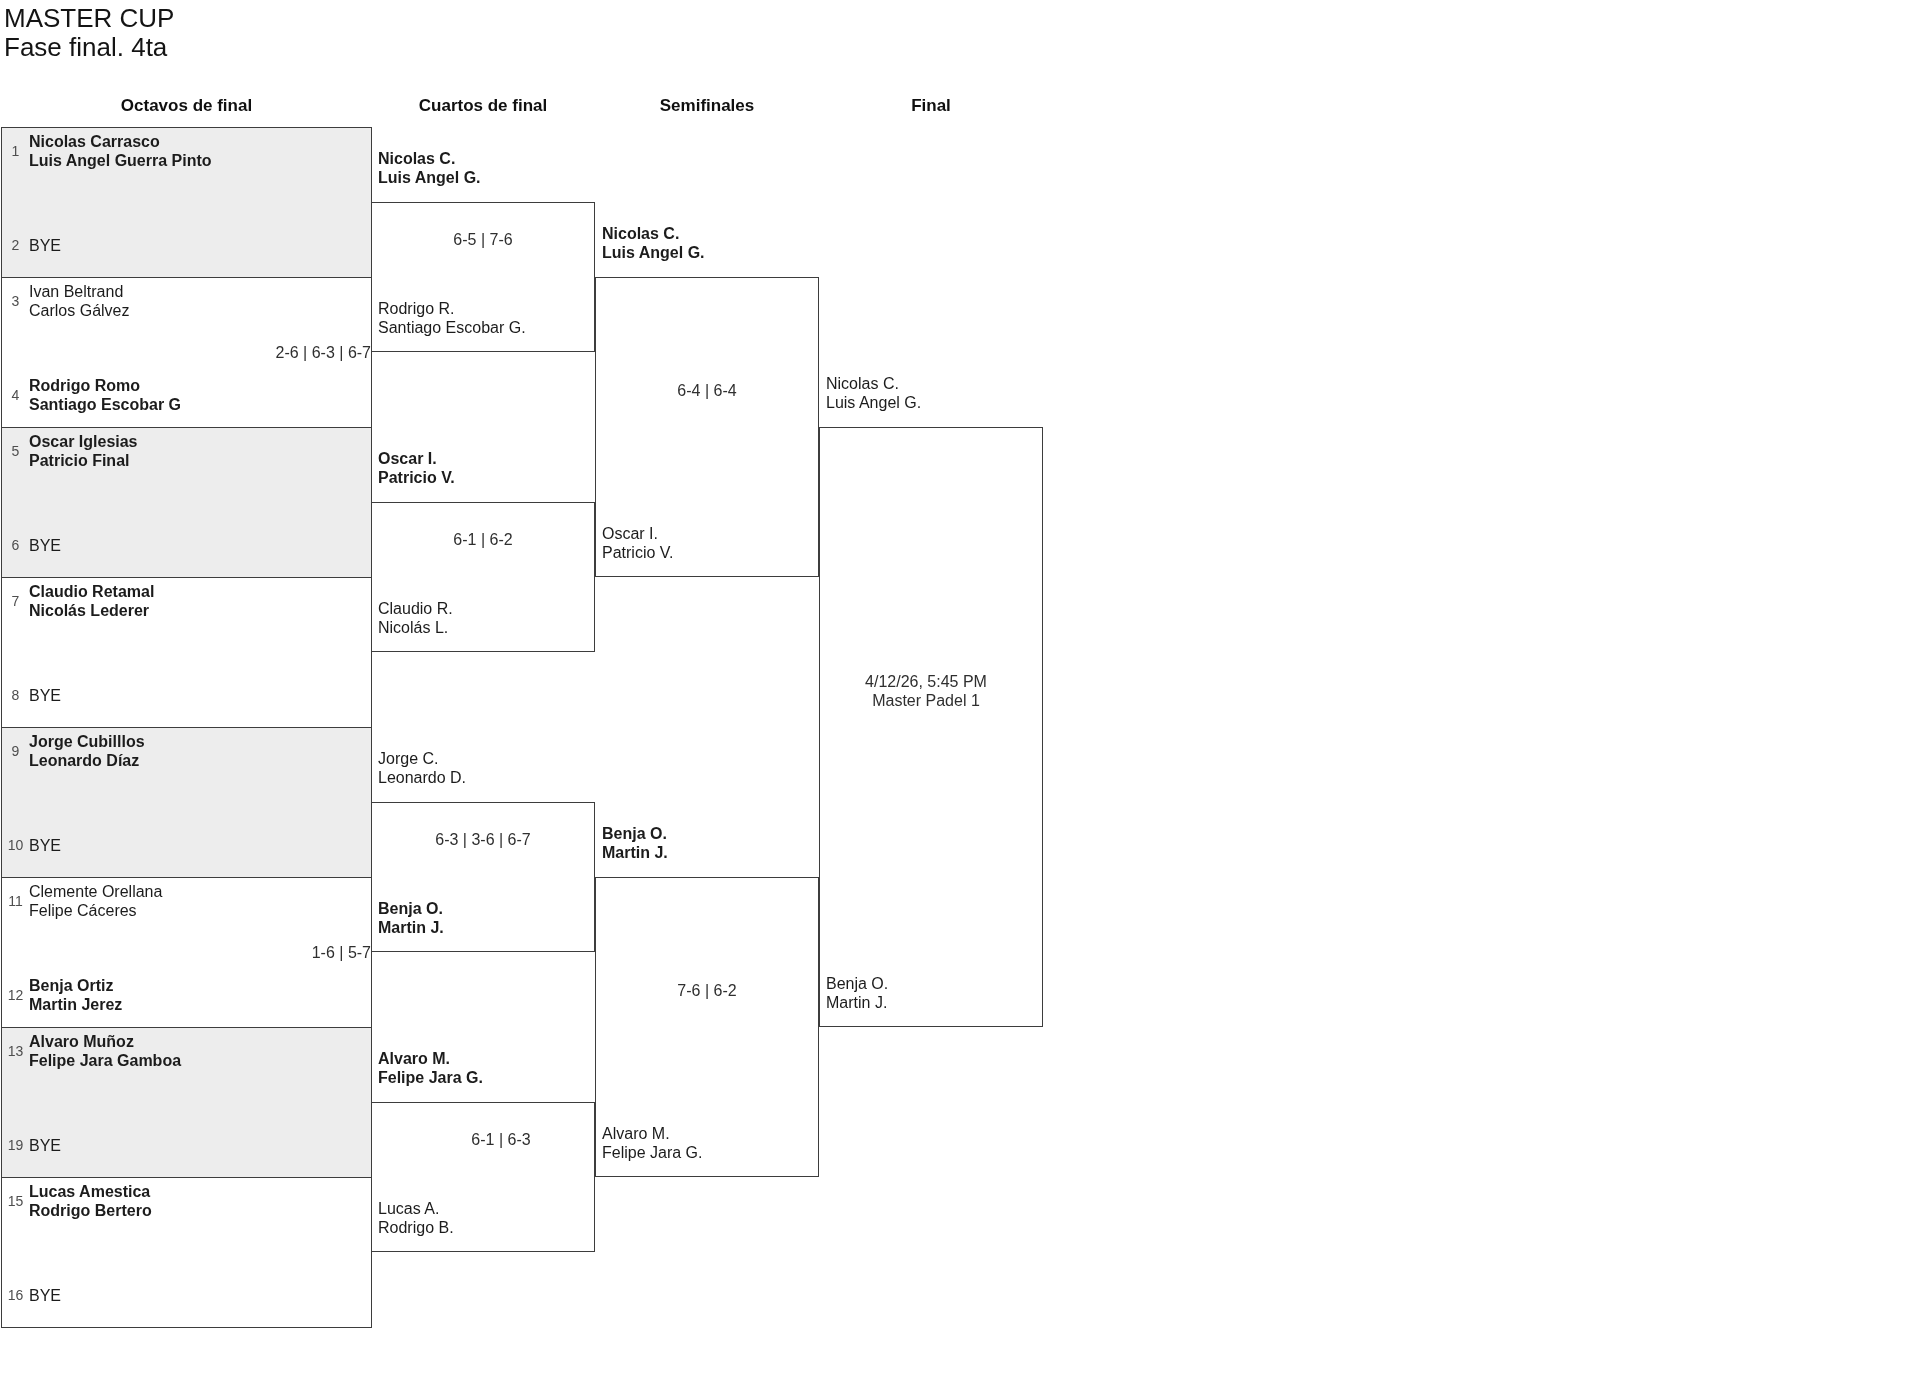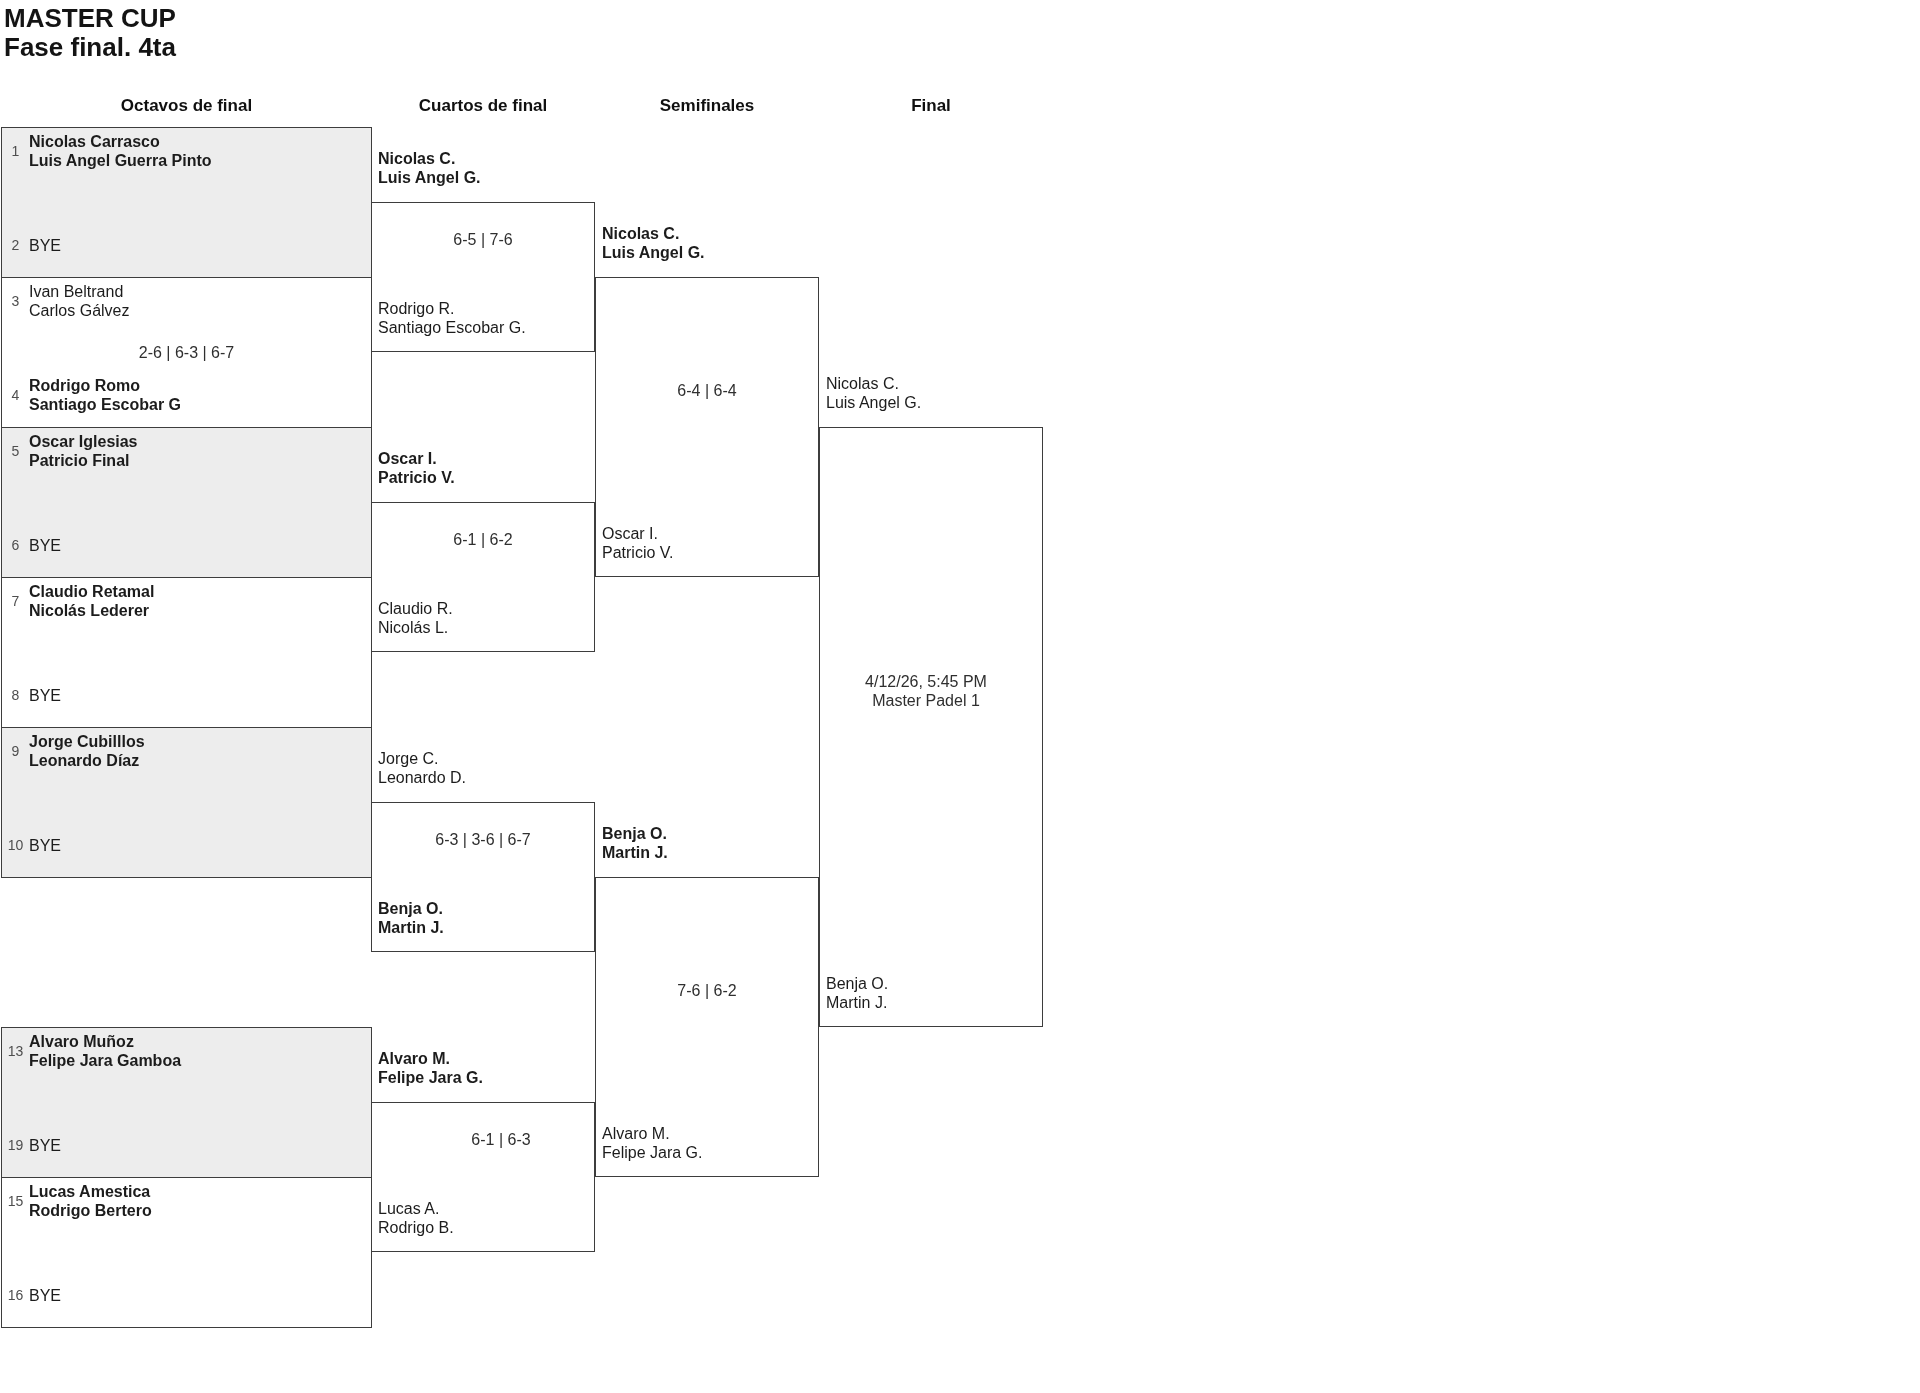--- a/index.html
+++ b/index.html
@@ -1,33 +1,33 @@
 <!DOCTYPE html>
 <html><head>
 <meta charset="utf-8">
 <style>
   html,body{margin:0;padding:0;background:#ffffff;}
   body{font-family:"Liberation Sans", sans-serif; color:#1c1c1c;}
   .canvas{position:relative;width:1920px;height:1393px;background:#fff;overflow:hidden;}
 
-  .title{position:absolute;left:4px;top:4px;font-size:26px;line-height:29px;font-weight:700;color:#141414;}
+  .title{position:absolute;left:4px;top:4px;font-size:26px;line-height:29px;font-weight:400;color:#141414;}
 
   .colheader{position:absolute;top:96px;text-align:center;font-size:17px;font-weight:600;color:#101010;}
 
   
   .obox{position:absolute;left:1px;width:371px;height:151px;border:1px solid #3d3d3d;box-sizing:border-box;background:#ffffff;}
   .obox.shaded{background:#ededed;}
   .team{position:absolute;left:0;right:0;display:flex;align-items:center;height:38px;}
   .team-a{top:4px;}
   .team-b{bottom:13px;}
   .seed{flex:0 0 27px;text-align:center;font-size:14px;color:#4e4e4e;}
   .names{font-size:16px;line-height:19px;}
   .nline{display:block;}
   .bold{font-weight:700;}
-  .score{position:absolute;left:0;right:0;top:65px;text-align:center;font-size:16px;line-height:19px;color:#2f2f2f;}
+  .score{position:absolute;left:0;right:0;top:65px;text-align:right;font-size:16px;line-height:19px;color:#2f2f2f;}
 
   
   .rbox{position:absolute;border:1px solid #3d3d3d;box-sizing:border-box;}
   .rteam{position:absolute;font-size:16px;line-height:19px;}
   .rscore{position:absolute;text-align:center;font-size:16px;line-height:19px;color:#2f2f2f;}
   .rschedule{position:absolute;text-align:center;font-size:16px;line-height:19px;color:#2f2f2f;box-sizing:border-box;padding:0 12px;}
 
   
   .logo{position:absolute;left:1690px;top:0;width:230px;height:75px;}
   .dot{position:absolute;border-radius:50%;}
@@ -135,20 +135,37 @@
     <div class="score"></div>
     <div class="team team-b">
       <span class="seed">10</span>
       <span class="names">
           <span class="nline">BYE</span>
           <span class="nline"></span>
         </span>
     </div>
   </div>
 
+  <div class="obox" style="top:877px">
+    <div class="team team-a">
+      <span class="seed">11</span>
+      <span class="names">
+          <span class="nline">Clemente Orellana</span>
+          <span class="nline">Felipe Cáceres</span>
+        </span>
+    </div>
+    <div class="score">1-6 | 5-7</div>
+    <div class="team team-b">
+      <span class="seed">12</span>
+      <span class="names bold">
+          <span class="nline">Benja Ortiz</span>
+          <span class="nline">Martin Jerez</span>
+        </span>
+    </div>
+  </div>
 
   <div class="obox shaded" style="top:1027px">
     <div class="team team-a">
       <span class="seed">13</span>
       <span class="names bold">
           <span class="nline">Alvaro Muñoz</span>
           <span class="nline">Felipe Jara Gamboa</span>
         </span>
     </div>
     <div class="score"></div>

